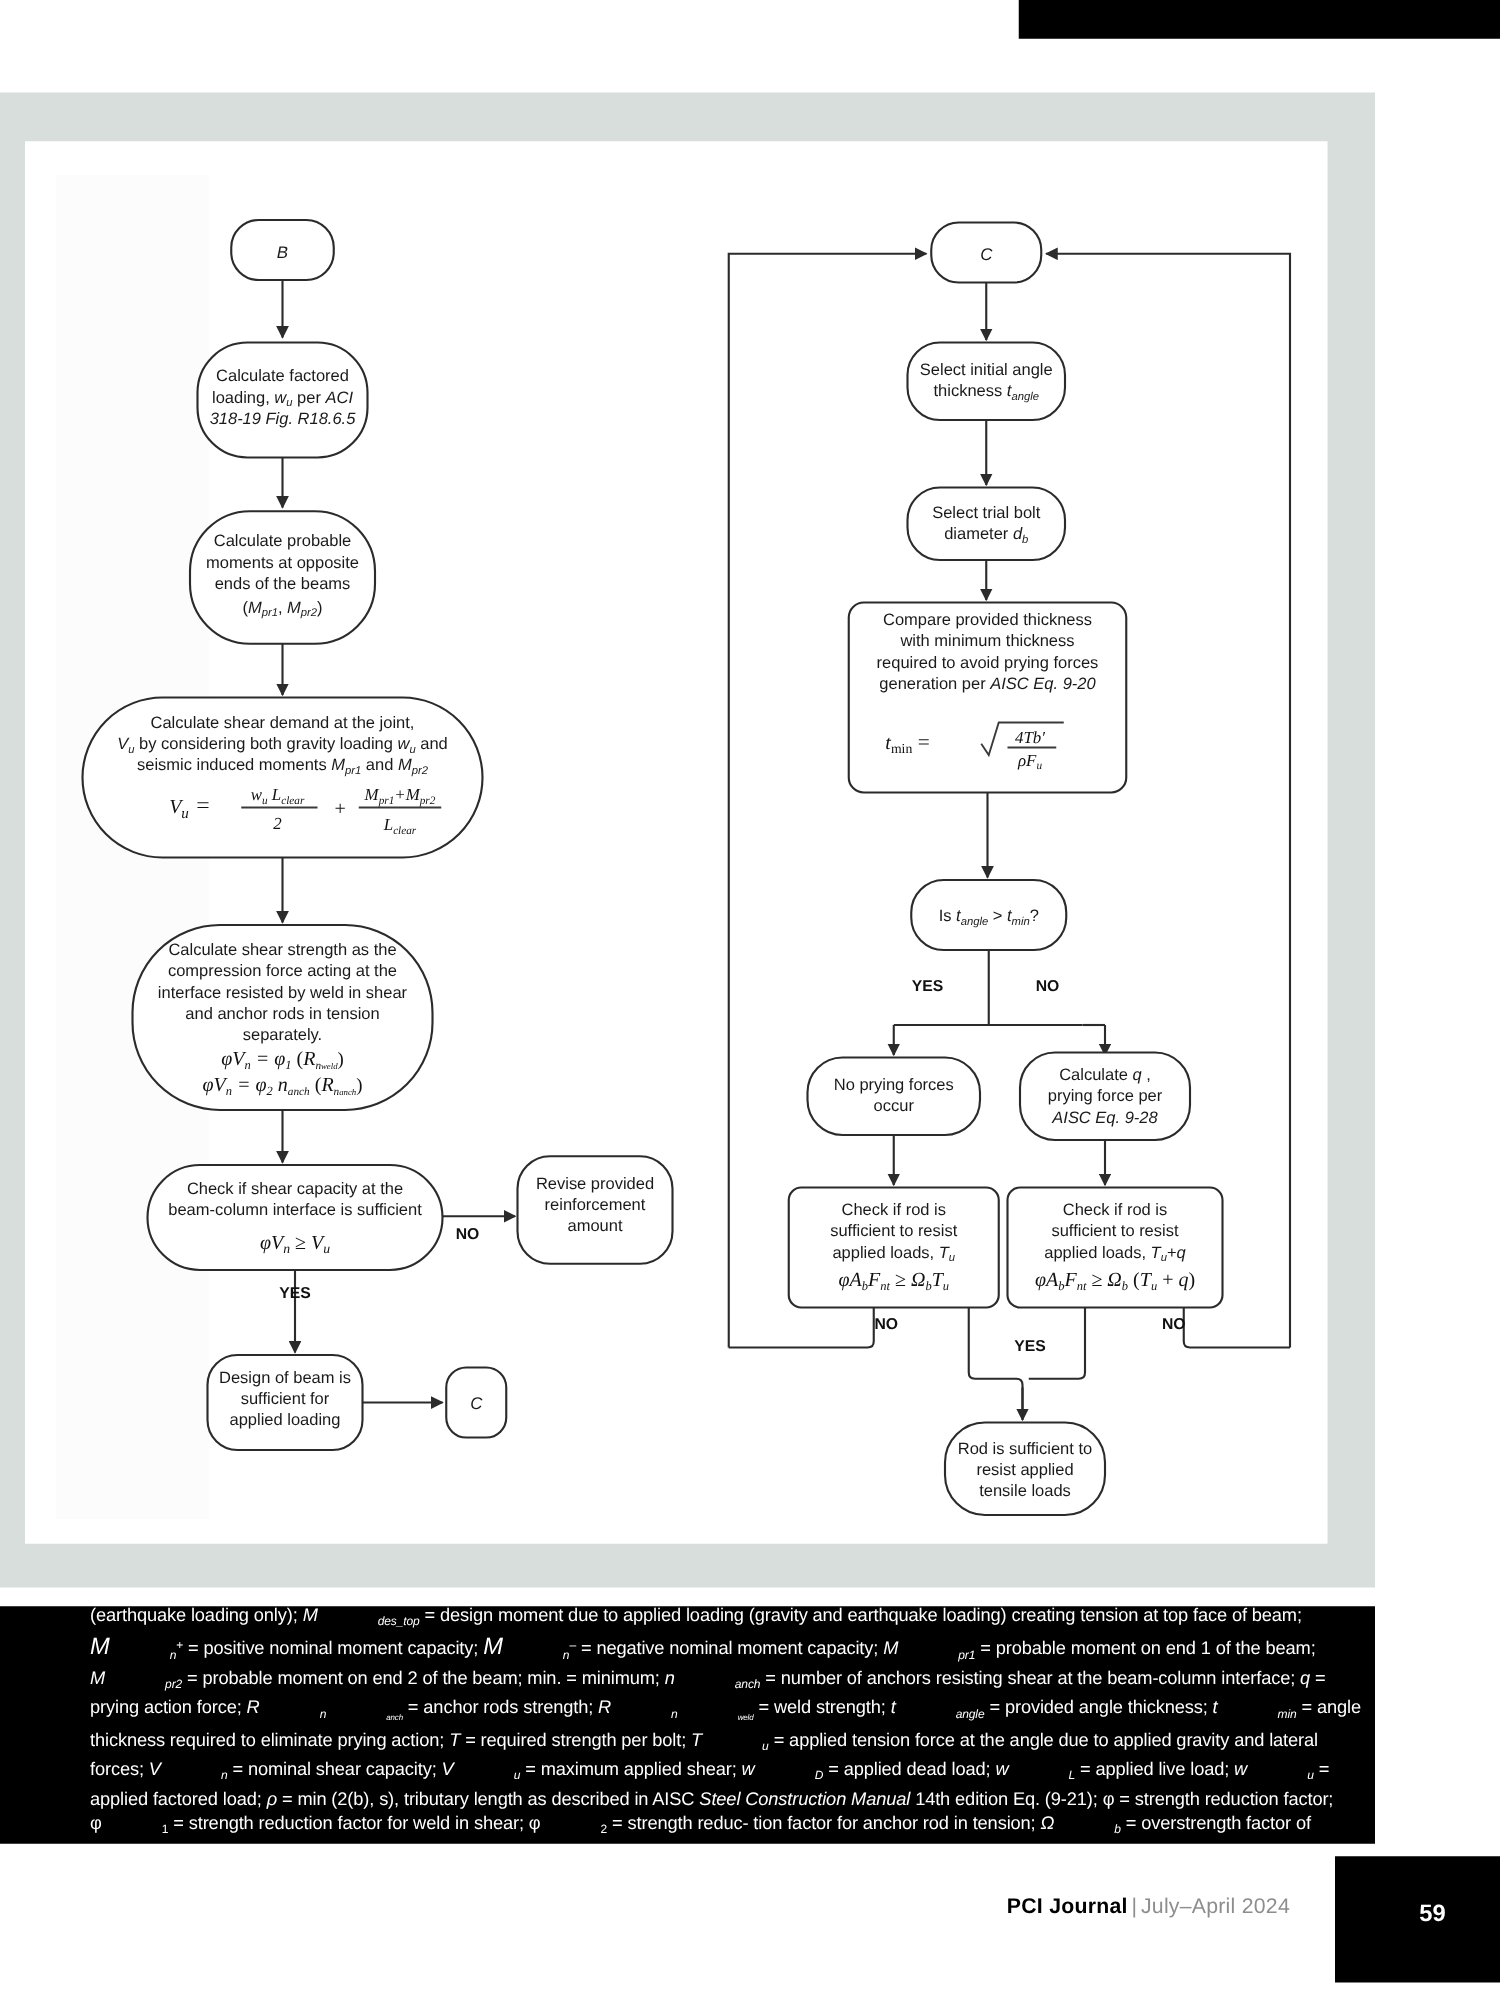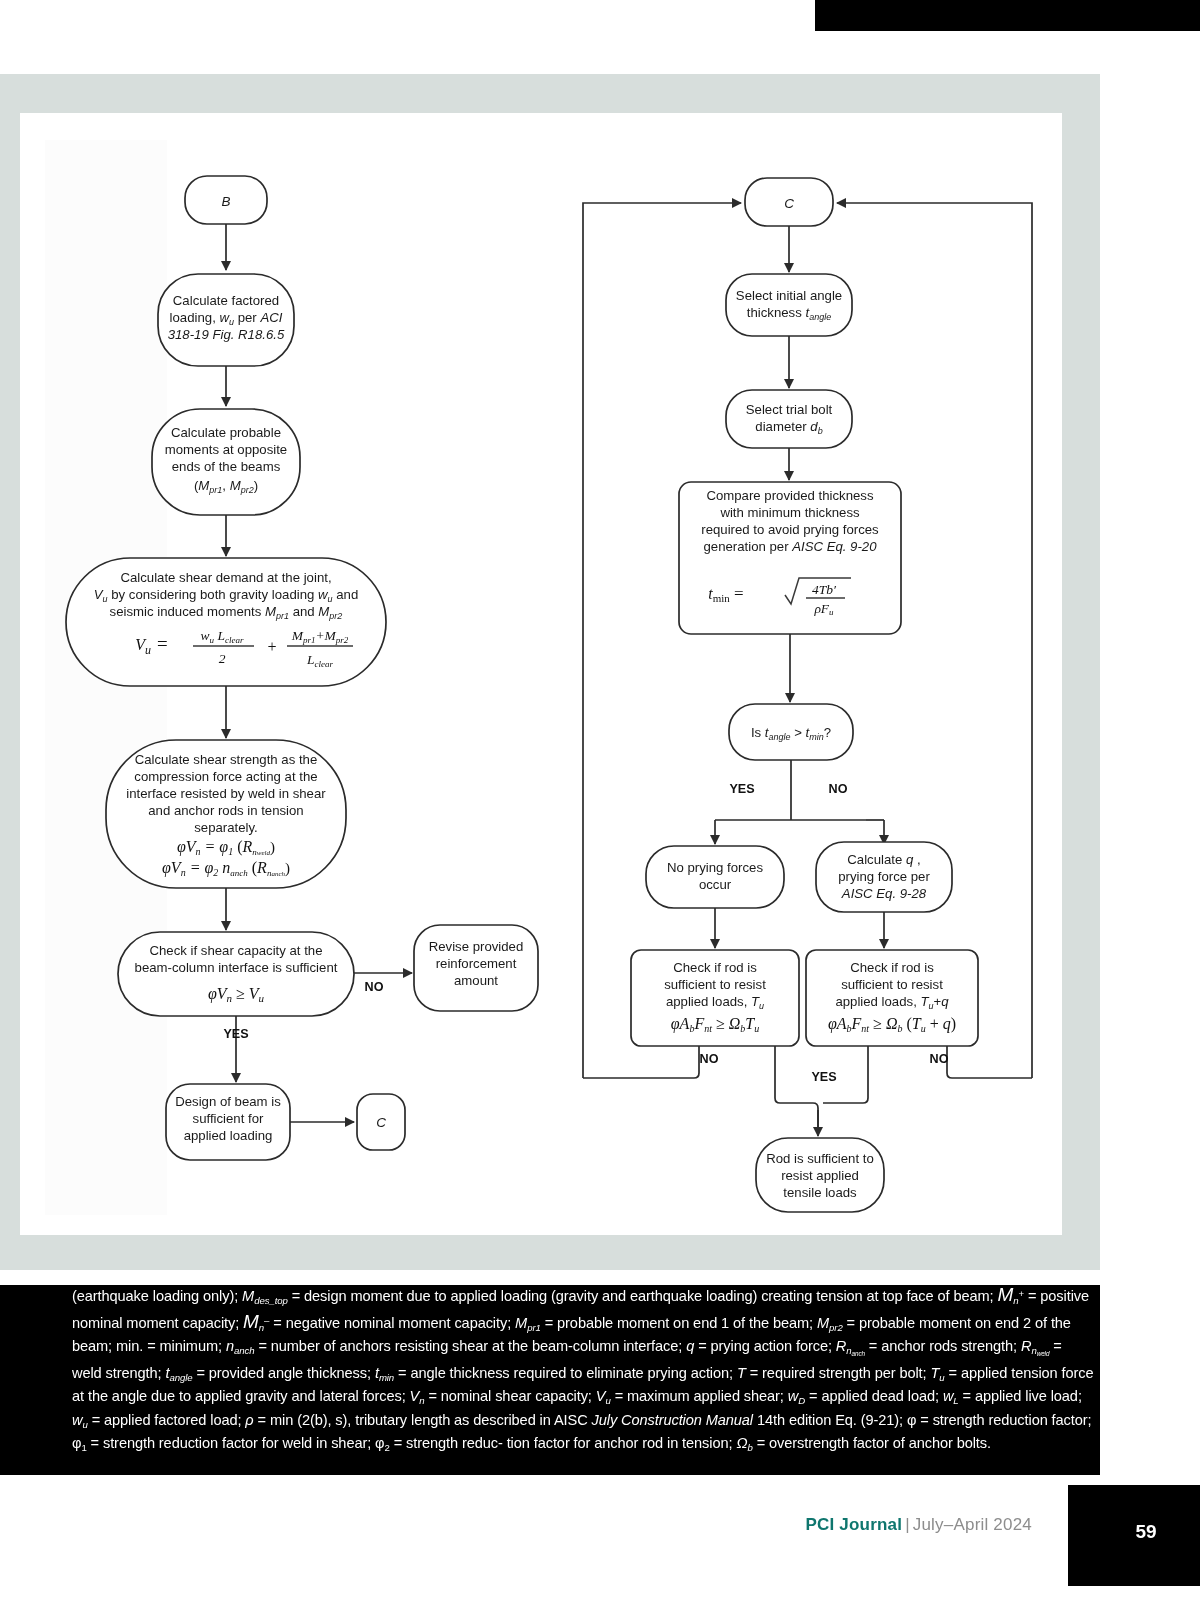--- a/index.html
+++ b/index.html
@@ -35,32 +35,32 @@
     background: #000000;
   }
   #caption-text {
     position: absolute; left: 72px; top: 1284px; width: 1022px;
     color: #ffffff;
     font-size: 14.6px;
     line-height: 19.3px;
     letter-spacing: -0.1px;
   }
   #caption-text i { font-style: italic; }
-  sub { font-size: 0.66em; vertical-align: -0.32em; }
+  sub { font-size: 0.66em; vertical-align: -0.32em; margin-left: 48px; }
   sup { font-size: 0.66em; vertical-align: 0.45em; }
   .mvar { font-style: italic; }
   .bigvar { font-size: 1.3em; font-style: italic; }
 
   
   #footer-line {
     position: absolute; right: 168px; top: 1515px;
     font-size: 17px; letter-spacing: 0.2px;
     white-space: nowrap;
   }
-  #footer-journal { color: #0f766e; font-weight: bold; }
+  #footer-journal { color: #000000; font-weight: bold; }
   #footer-sep { color: #8d8d8d; padding: 0 3px; }
   #footer-date { color: #8d8d8d; }
   #page-number-box {
     position: absolute; left: 1068px; top: 1485px; width: 132px; height: 101px;
     background: #000000;
   }
   #page-number {
     position: absolute; left: 1068px; top: 1521px; width: 156px;
     color: #ffffff; text-align: center;
     font-size: 19px; font-weight: bold;
@@ -312,21 +312,21 @@
 </svg>
 
 <div id="caption-bar"></div>
 <div id="caption-text">
 (earthquake loading only); <i class="mvar">M</i><sub><i>des_top</i></sub> = design moment due to applied loading (gravity and earthquake loading) creating tension at
 top face of beam; <span class="bigvar">M</span><sub><i>n</i></sub><sup>+</sup> = positive nominal moment capacity; <span class="bigvar">M</span><sub><i>n</i></sub><sup>–</sup> = negative nominal moment capacity; <i class="mvar">M</i><sub><i>pr1</i></sub> = probable moment
 on end 1 of the beam; <i class="mvar">M</i><sub><i>pr2</i></sub> = probable moment on end 2 of the beam; min. = minimum; <i class="mvar">n</i><sub><i>anch</i></sub> = number of anchors resisting shear
 at the beam-column interface; <i class="mvar">q</i> = prying action force; <i class="mvar">R</i><sub><i>n</i><sub><i>anch</i></sub></sub> = anchor rods strength; <i class="mvar">R</i><sub><i>n</i><sub><i>weld</i></sub></sub> = weld strength; <i class="mvar">t</i><sub><i>angle</i></sub> = provided angle
 thickness; <i class="mvar">t</i><sub><i>min</i></sub> = angle thickness required to eliminate prying action; <i class="mvar">T</i> = required strength per bolt; <i class="mvar">T</i><sub><i>u</i></sub> = applied tension force at
 the angle due to applied gravity and lateral forces; <i class="mvar">V</i><sub><i>n</i></sub> = nominal shear capacity; <i class="mvar">V</i><sub><i>u</i></sub> = maximum applied shear; <i class="mvar">w</i><sub><i>D</i></sub> = applied dead
-load; <i class="mvar">w</i><sub><i>L</i></sub> = applied live load; <i class="mvar">w</i><sub><i>u</i></sub> = applied factored load; <i class="mvar">ρ</i> = min (2(b), s), tributary length as described in AISC <i>July Construction
+load; <i class="mvar">w</i><sub><i>L</i></sub> = applied live load; <i class="mvar">w</i><sub><i>u</i></sub> = applied factored load; <i class="mvar">ρ</i> = min (2(b), s), tributary length as described in AISC <i>Steel Construction
 Manual</i> 14th edition Eq. (9-21); φ = strength reduction factor; φ<sub>1</sub> = strength reduction factor for weld in shear; φ<sub>2</sub> = strength reduc-
 tion factor for anchor rod in tension; <i>Ω</i><sub><i>b</i></sub> = overstrength factor of anchor bolts.
 </div>
 
 <div id="footer-line">
   <span id="footer-journal">PCI Journal</span><span id="footer-sep">|</span><span id="footer-date">July–April 2024</span>
 </div>
 <div id="page-number-box"></div>
 <div id="page-number">59</div>
 

